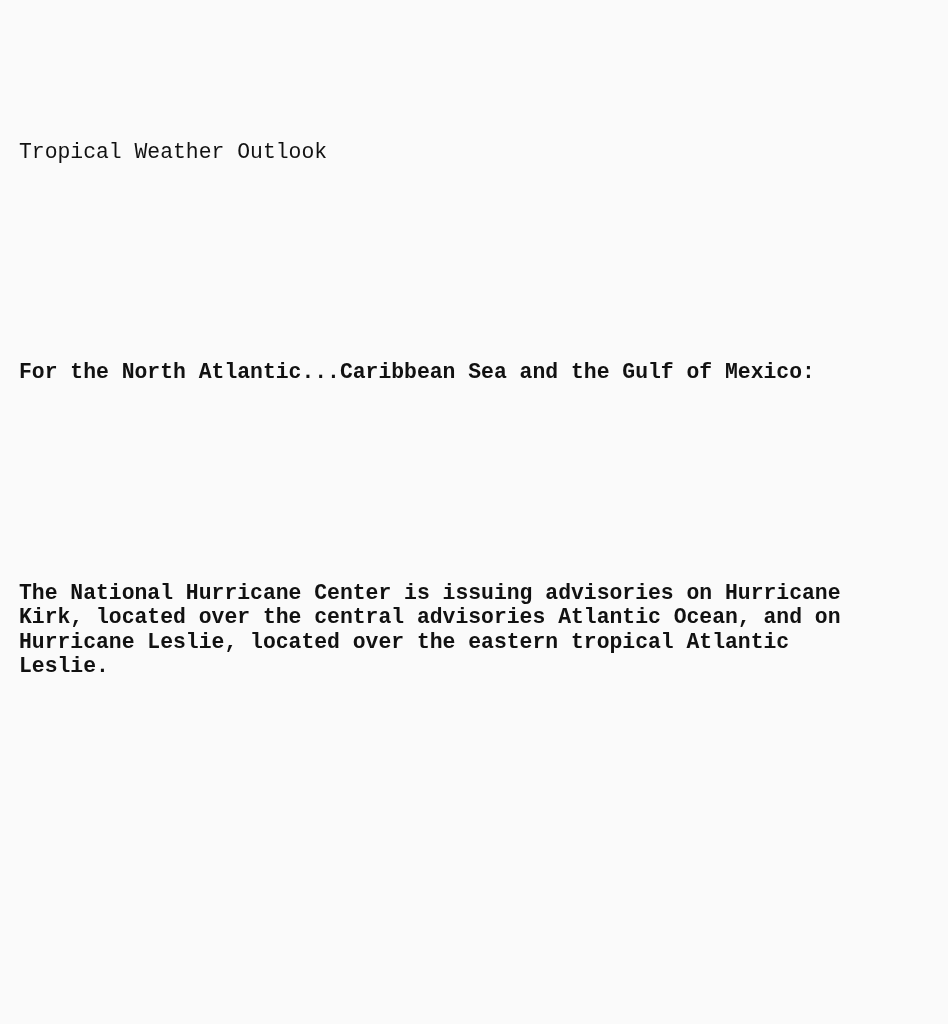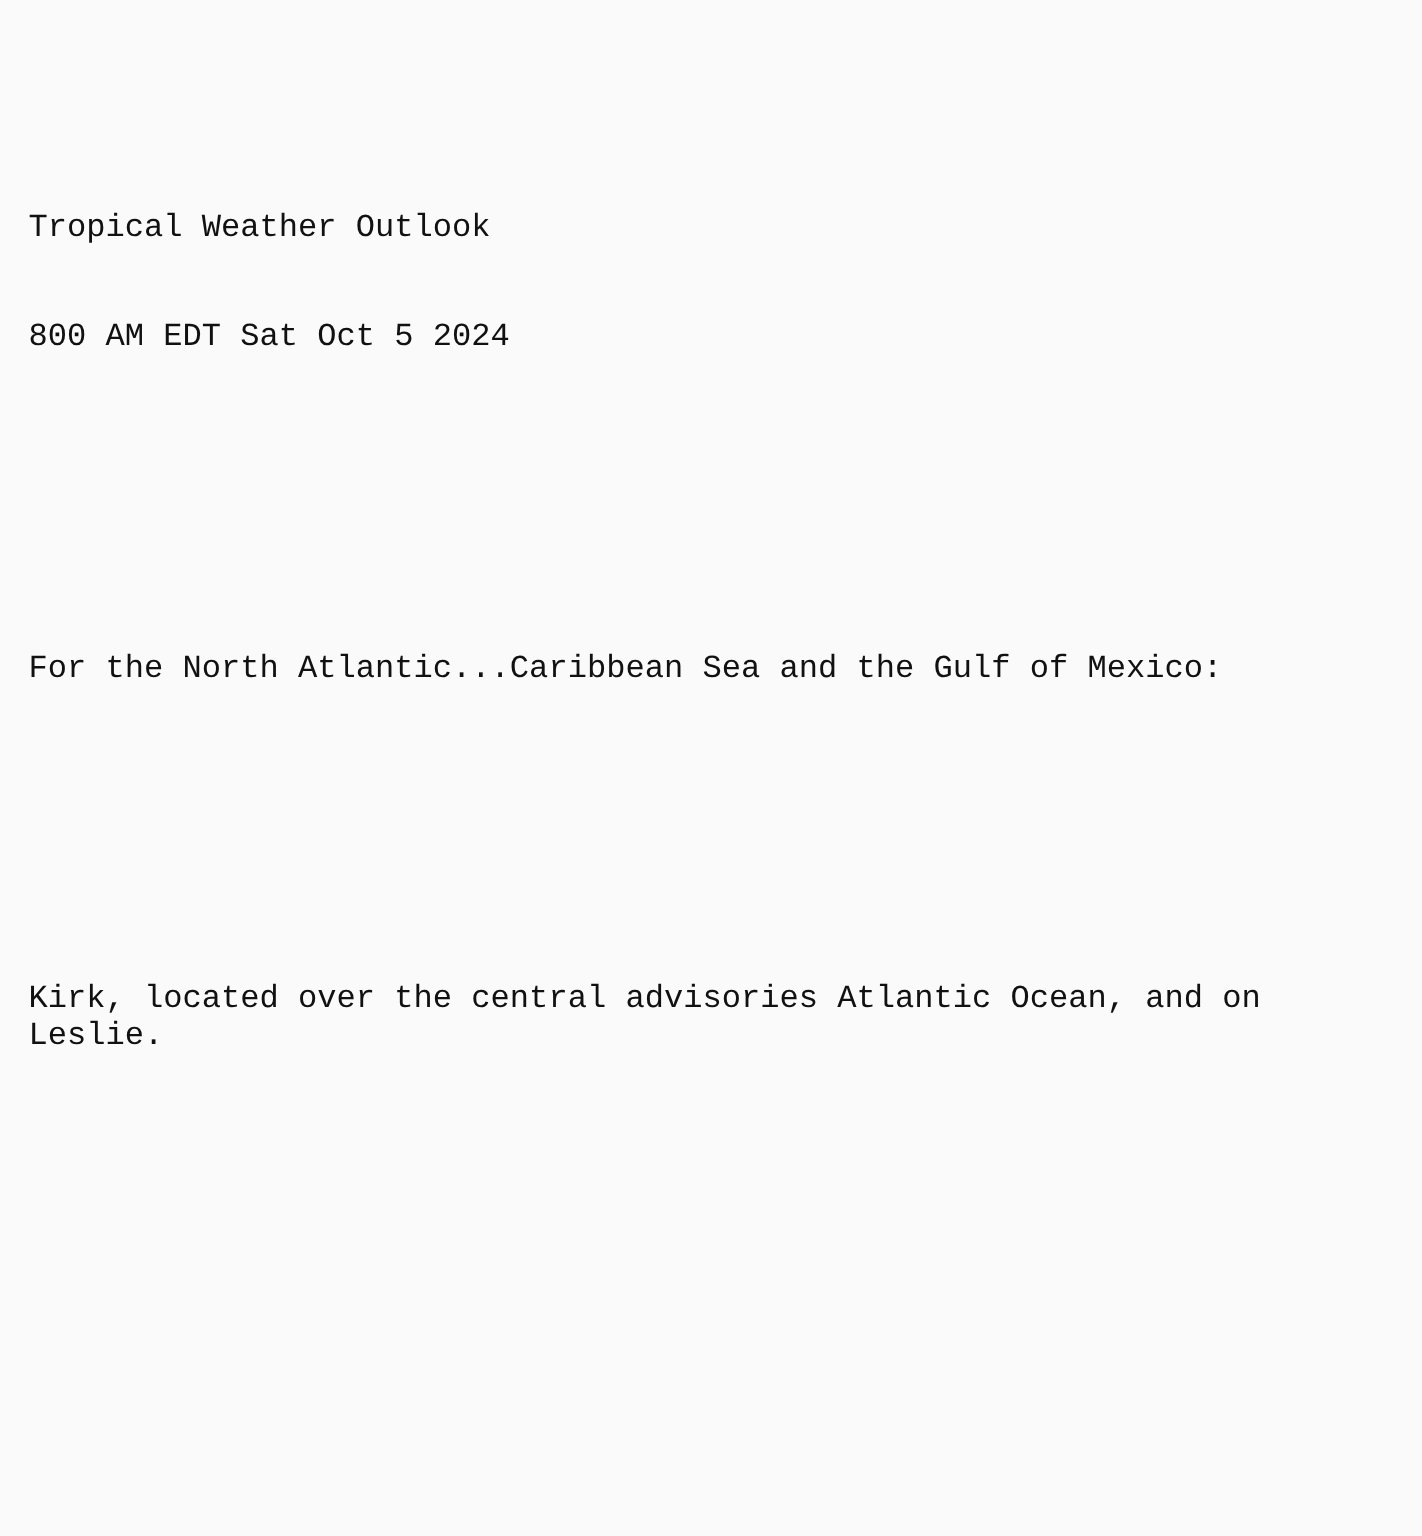--- a/index.html
+++ b/index.html
@@ -20,38 +20,38 @@
     font-size: 21.4px;
     line-height: 24.52px;
     white-space: pre;
     letter-spacing: 0;
   }
   .line {
     height: 24.52px;
   }
   .block + .block {
     margin-top: 24.52px; 
+    font-weight: bold;
   }
 </style>
 </head>
 <body style="background: rgb(250, 250, 250);">
 
 <div class="document" style="color: rgb(17, 17, 17);">
 
   <div class="block header">
     <div class="line">Tropical Weather Outlook</div>
-    <div class="line">800 AM EDT Sat Oct 5 2024</div>
   </div>
 
   <div class="block">
     <div class="line">For the North Atlantic...Caribbean Sea and the Gulf of Mexico:</div>
   </div>
 
   <div class="block">
-    <div><div class="line">Kirk, located over the central advisories Atlantic Ocean, and on</div><div class="line">Leslie.</div></div>
+    <div><div class="line">The National Hurricane Center is issuing advisories on Hurricane</div><div class="line">Kirk, located over the central advisories Atlantic Ocean, and on</div><div class="line">Hurricane Leslie, located over the eastern tropical Atlantic</div><div class="line">Leslie.</div></div>
   </div>
 
   
 
   
 
   
 
 </div>
 

